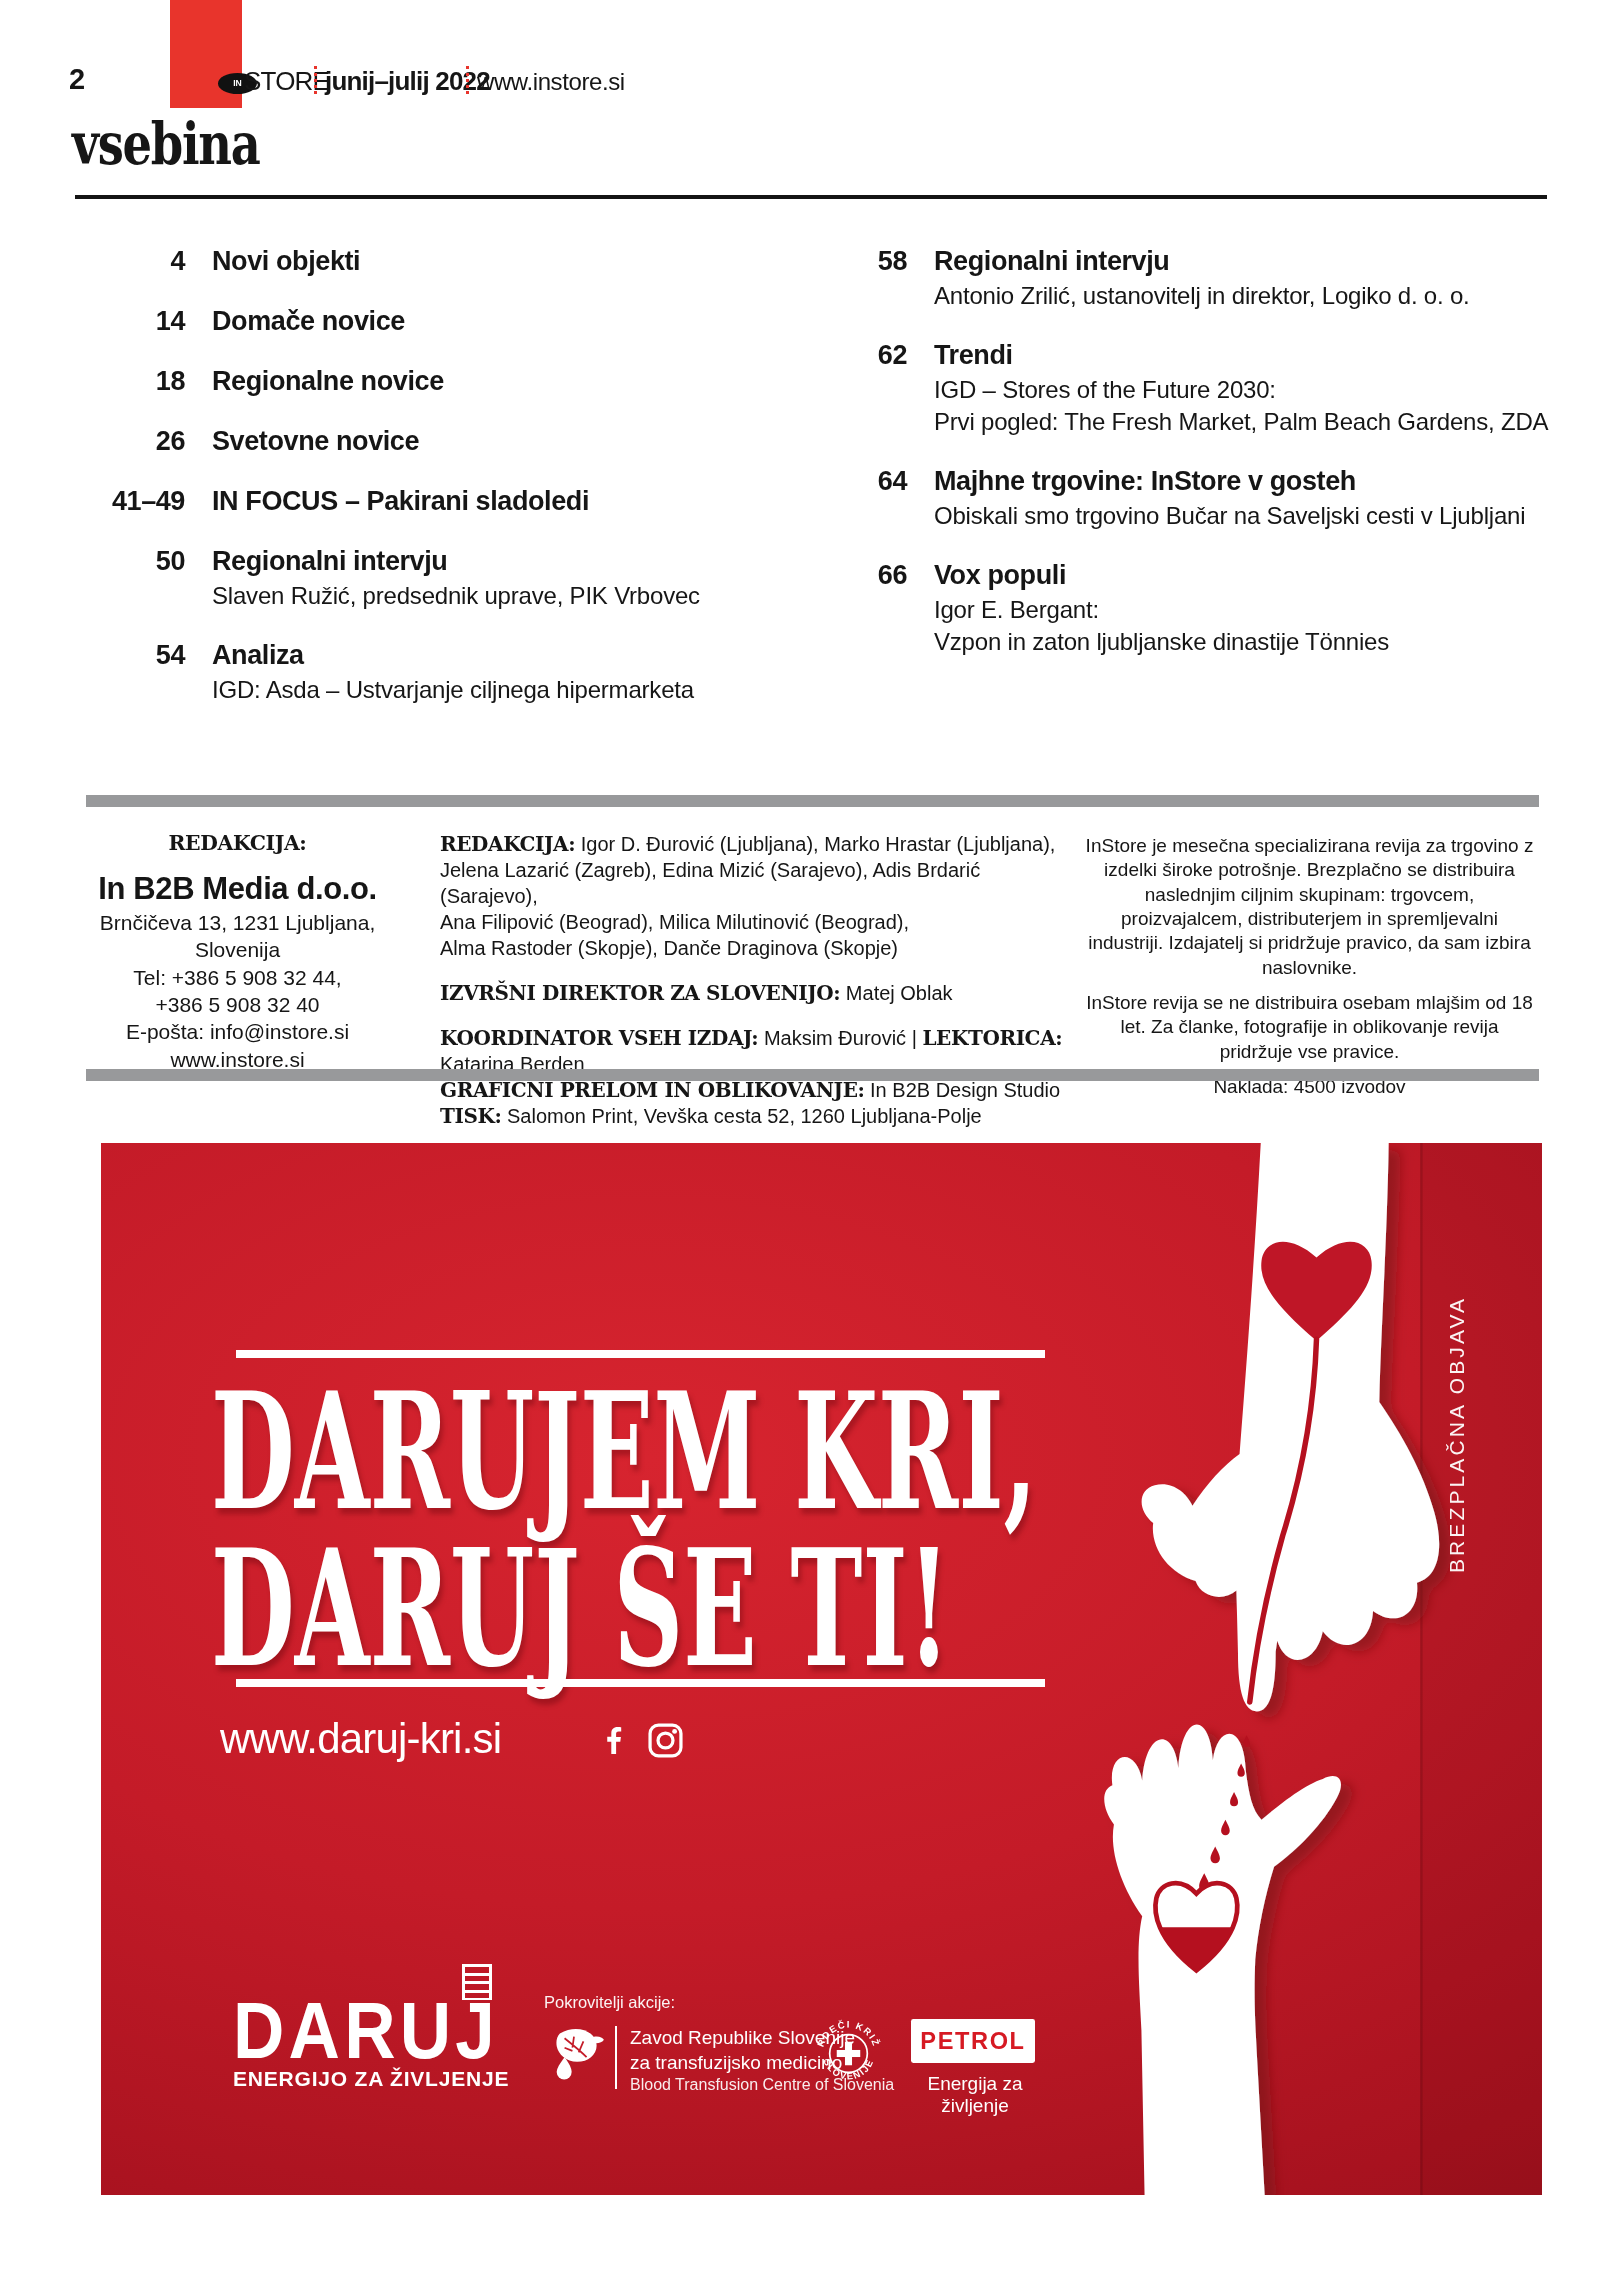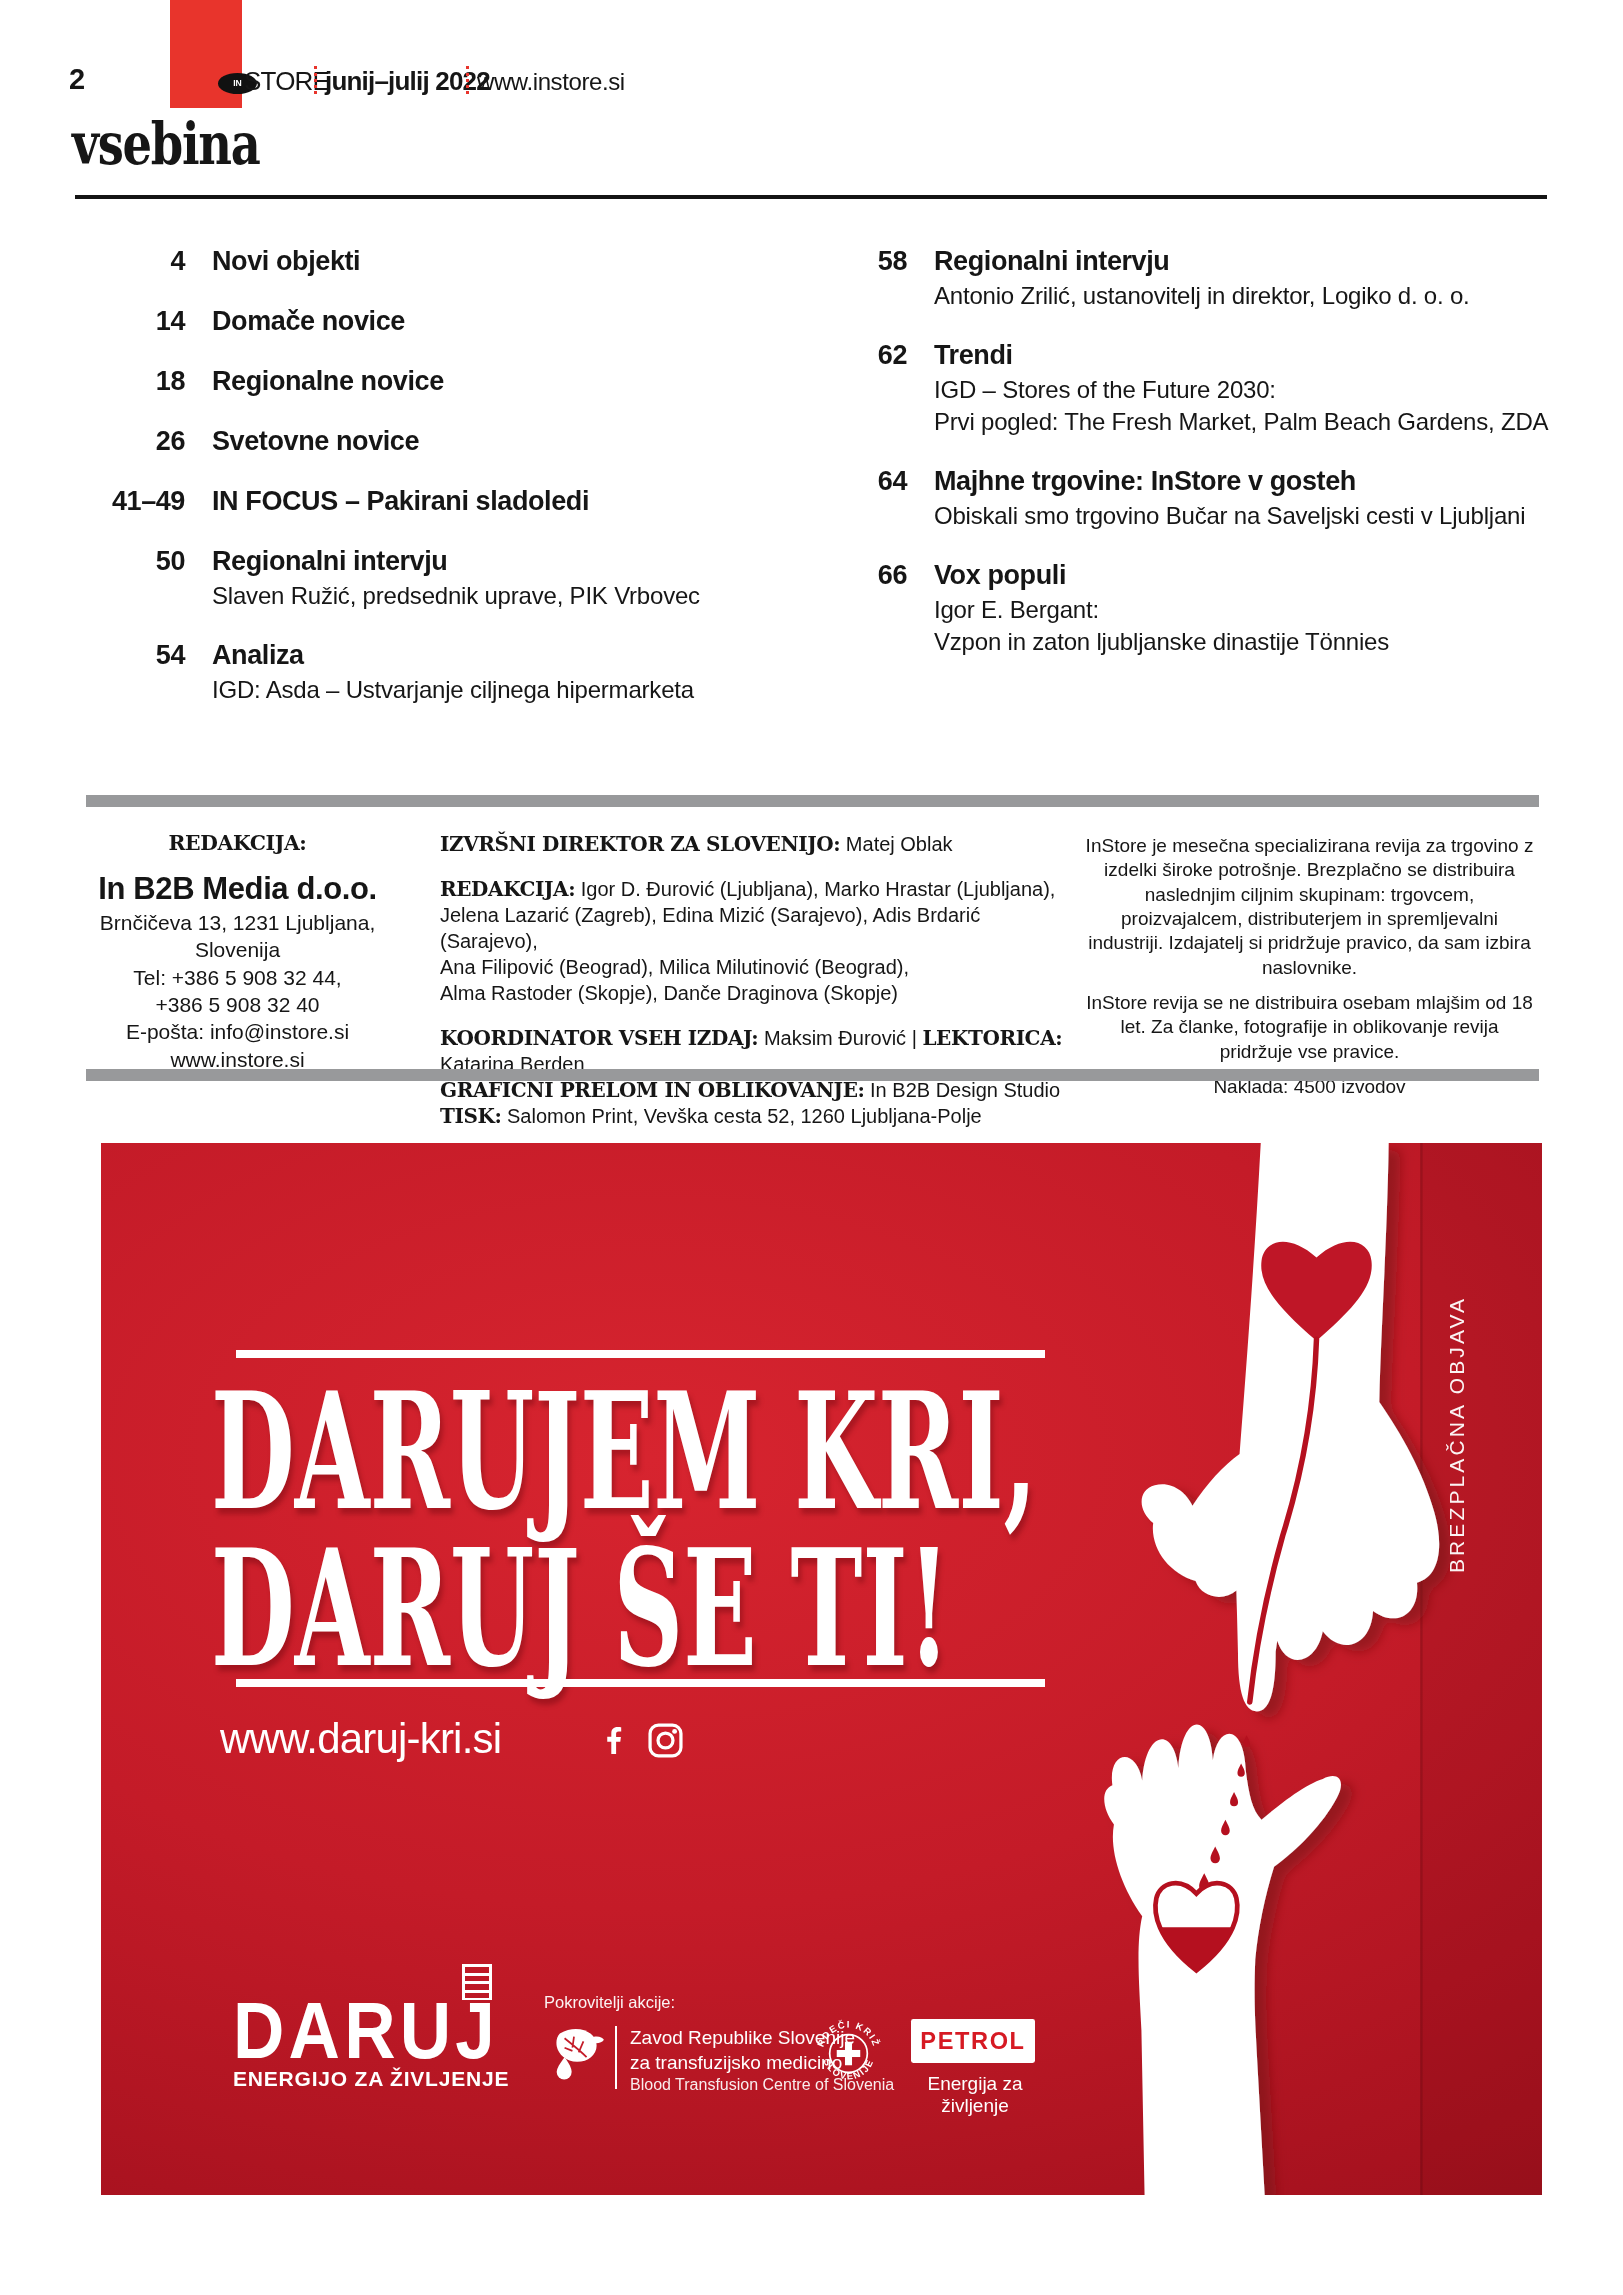--- a/index.html
+++ b/index.html
@@ -181,25 +181,25 @@
     <div class="imp-name">In B2B Media d.o.o.</div>
     <div class="imp-line">Brnčičeva 13, 1231 Ljubljana,</div>
     <div class="imp-line">Slovenija</div>
     <div class="imp-line">Tel: +386 5 908 32 44,</div>
     <div class="imp-line">+386 5 908 32 40</div>
     <div class="imp-line">E-pošta: info@instore.si</div>
     <div class="imp-line">www.instore.si</div>
   </div>
 
   <div class="abs" id="imp2">
-    <p><span class="lbl">IZVRŠNI DIREKTOR ZA SLOVENIJO:</span><span> Matej Oblak</span></p>
     <p><span class="lbl">REDAKCIJA:</span><span class="preline"> Igor D. Đurović (Ljubljana), Marko Hrastar (Ljubljana),
 Jelena Lazarić (Zagreb), Edina Mizić (Sarajevo), Adis Brdarić (Sarajevo),
 Ana Filipović (Beograd), Milica Milutinović (Beograd),
 Alma Rastoder (Skopje), Danče Draginova (Skopje)</span></p>
+    <p><span class="lbl">IZVRŠNI DIREKTOR ZA SLOVENIJO:</span><span> Matej Oblak</span></p>
     <p class="tight"><span class="lbl">KOORDINATOR VSEH IZDAJ:</span><span> Maksim Đurović | </span><span class="lbl">LEKTORICA:</span><span> Katarina Berden</span></p>
     <p class="tight"><span class="lbl">GRAFIČNI PRELOM IN OBLIKOVANJE:</span><span> In B2B Design Studio</span></p>
     <p class="tight"><span class="lbl">TISK:</span><span> Salomon Print, Vevška cesta 52, 1260 Ljubljana-Polje</span></p>
   </div>
 
   <div class="abs" id="imp3">
     <p>InStore je mesečna specializirana revija za trgovino z izdelki široke potrošnje. Brezplačno se distribuira naslednjim ciljnim skupinam: trgovcem, proizvajalcem, distributerjem in spremljevalni industriji. Izdajatelj si pridržuje pravico, da sam izbira naslovnike.</p>
     <p>InStore revija se ne distribuira osebam mlajšim od 18 let. Za članke, fotografije in oblikovanje revija pridržuje vse pravice.</p>
     <p>Naklada: 4500 izvodov</p>
   </div>

